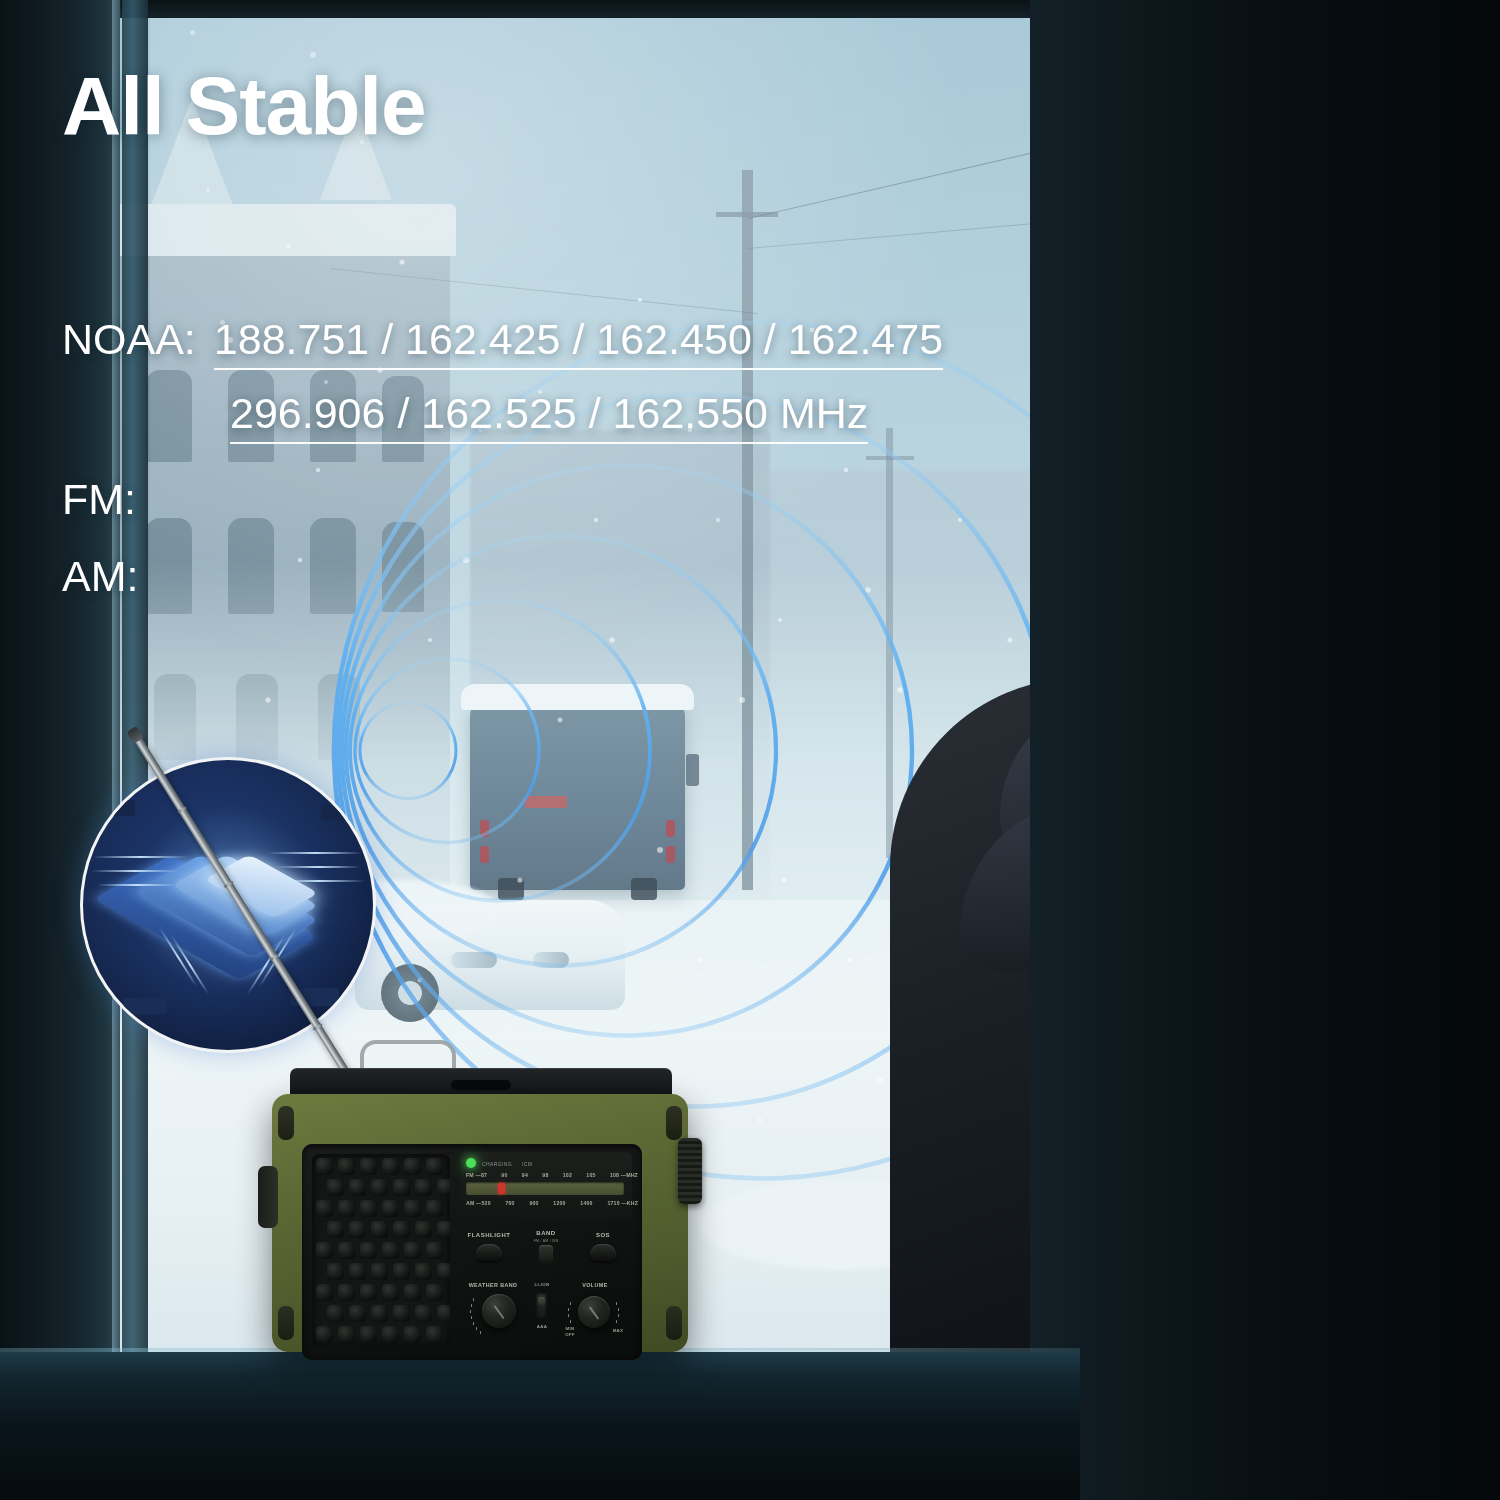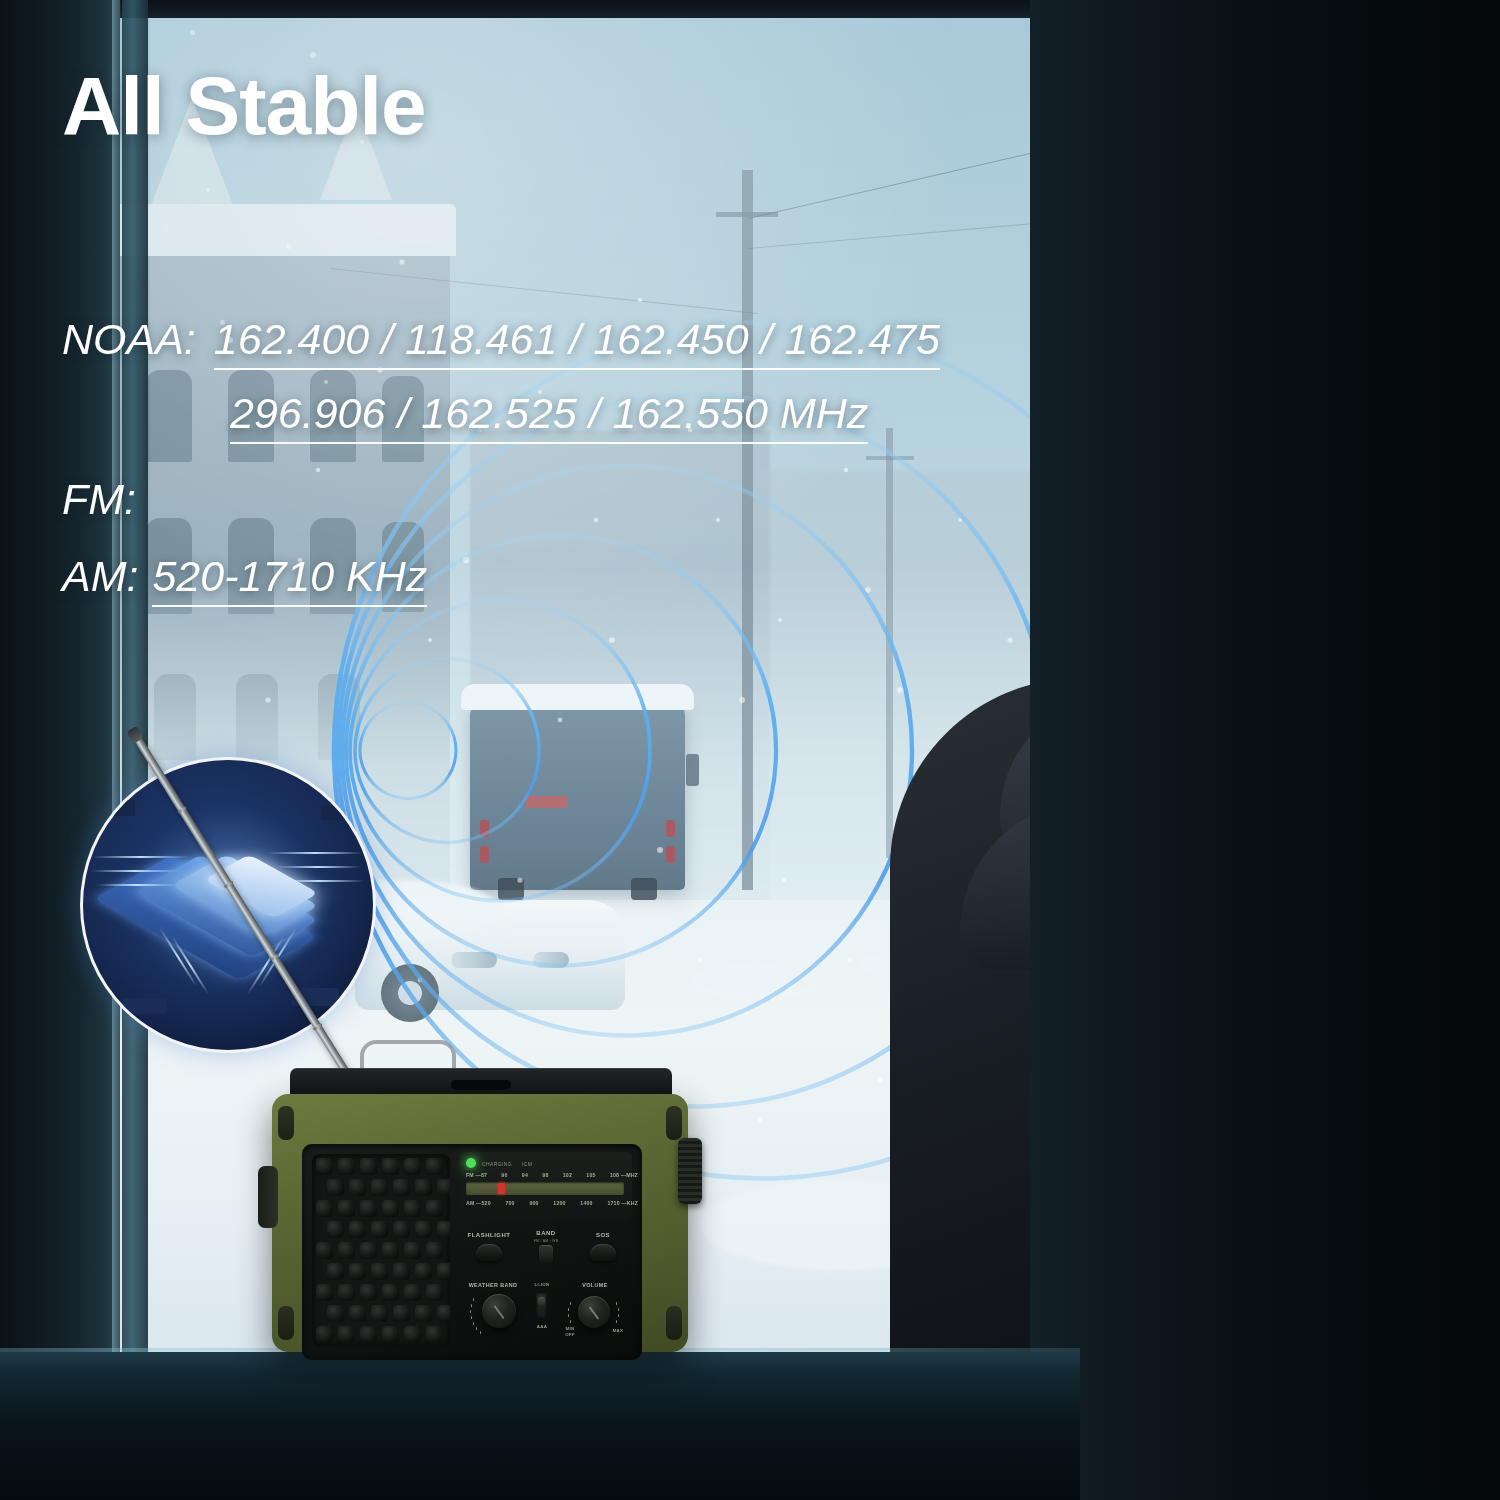--- a/index.html
+++ b/index.html
@@ -189,21 +189,21 @@
     background:linear-gradient(90deg,#4e5458,#b9c0c4,#565c60);}
   .ant-tip{position:absolute;left:-2px;top:-10px;width:12px;height:14px;border-radius:4px;
     background:linear-gradient(180deg,#2c3134,#565c60);}
 
   
   .headline{position:absolute;left:62px;top:62px;width:1230px;color:#fff;font-weight:bold;
     font-size:82px;line-height:1.07;letter-spacing:-1px;
     text-shadow:0 2px 14px rgba(15,35,48,.42);}
   .specs{position:absolute;left:62px;top:318px;width:1000px;color:#fff;
     font-size:43px;line-height:1;text-shadow:0 2px 10px rgba(15,35,48,.5);}
-  .specrow{display:flex;align-items:flex-start;margin-bottom:22px;font-style:italic;}
+  .specrow{display:flex;align-items:flex-start;margin-bottom:22px;}
   .speclabel{flex:0 0 auto;white-space:nowrap;}
   .specval{flex:0 0 auto;border-bottom:2.5px solid rgba(255,255,255,.95);padding-bottom:7px;}
   .noaa-l2{margin-left:168px;margin-top:16px;}
   .gap{margin-top:34px;}
 </style>
 </head>
 <body>
 
 <div id="stage">
 
@@ -563,27 +563,26 @@
     </div>
   </div>
 
   <div class="headline">
     <div>All Stable</div>
   </div>
 
   <div class="specs">
     <div class="specrow">
       <div class="speclabel">NOAA:</div>
-      <div class="specval" style="margin-left:18px;">162.400 / 118.461 / 162.450 / 162.475</div>
+      <div class="specval" style="margin-left:18px;">188.751 / 162.425 / 162.450 / 162.475</div>
     </div>
     <div class="specrow noaa-l2">
       <div class="specval">296.906 / 162.525 / 162.550 MHz</div>
     </div>
     <div class="specrow gap">
       <div class="speclabel">FM:</div>
     </div>
     <div class="specrow gap">
       <div class="speclabel">AM:</div>
-      <div class="specval" style="margin-left:14px;">520-1710 KHz</div>
     </div>
   </div>
 
 </div>
 
 </body></html>

